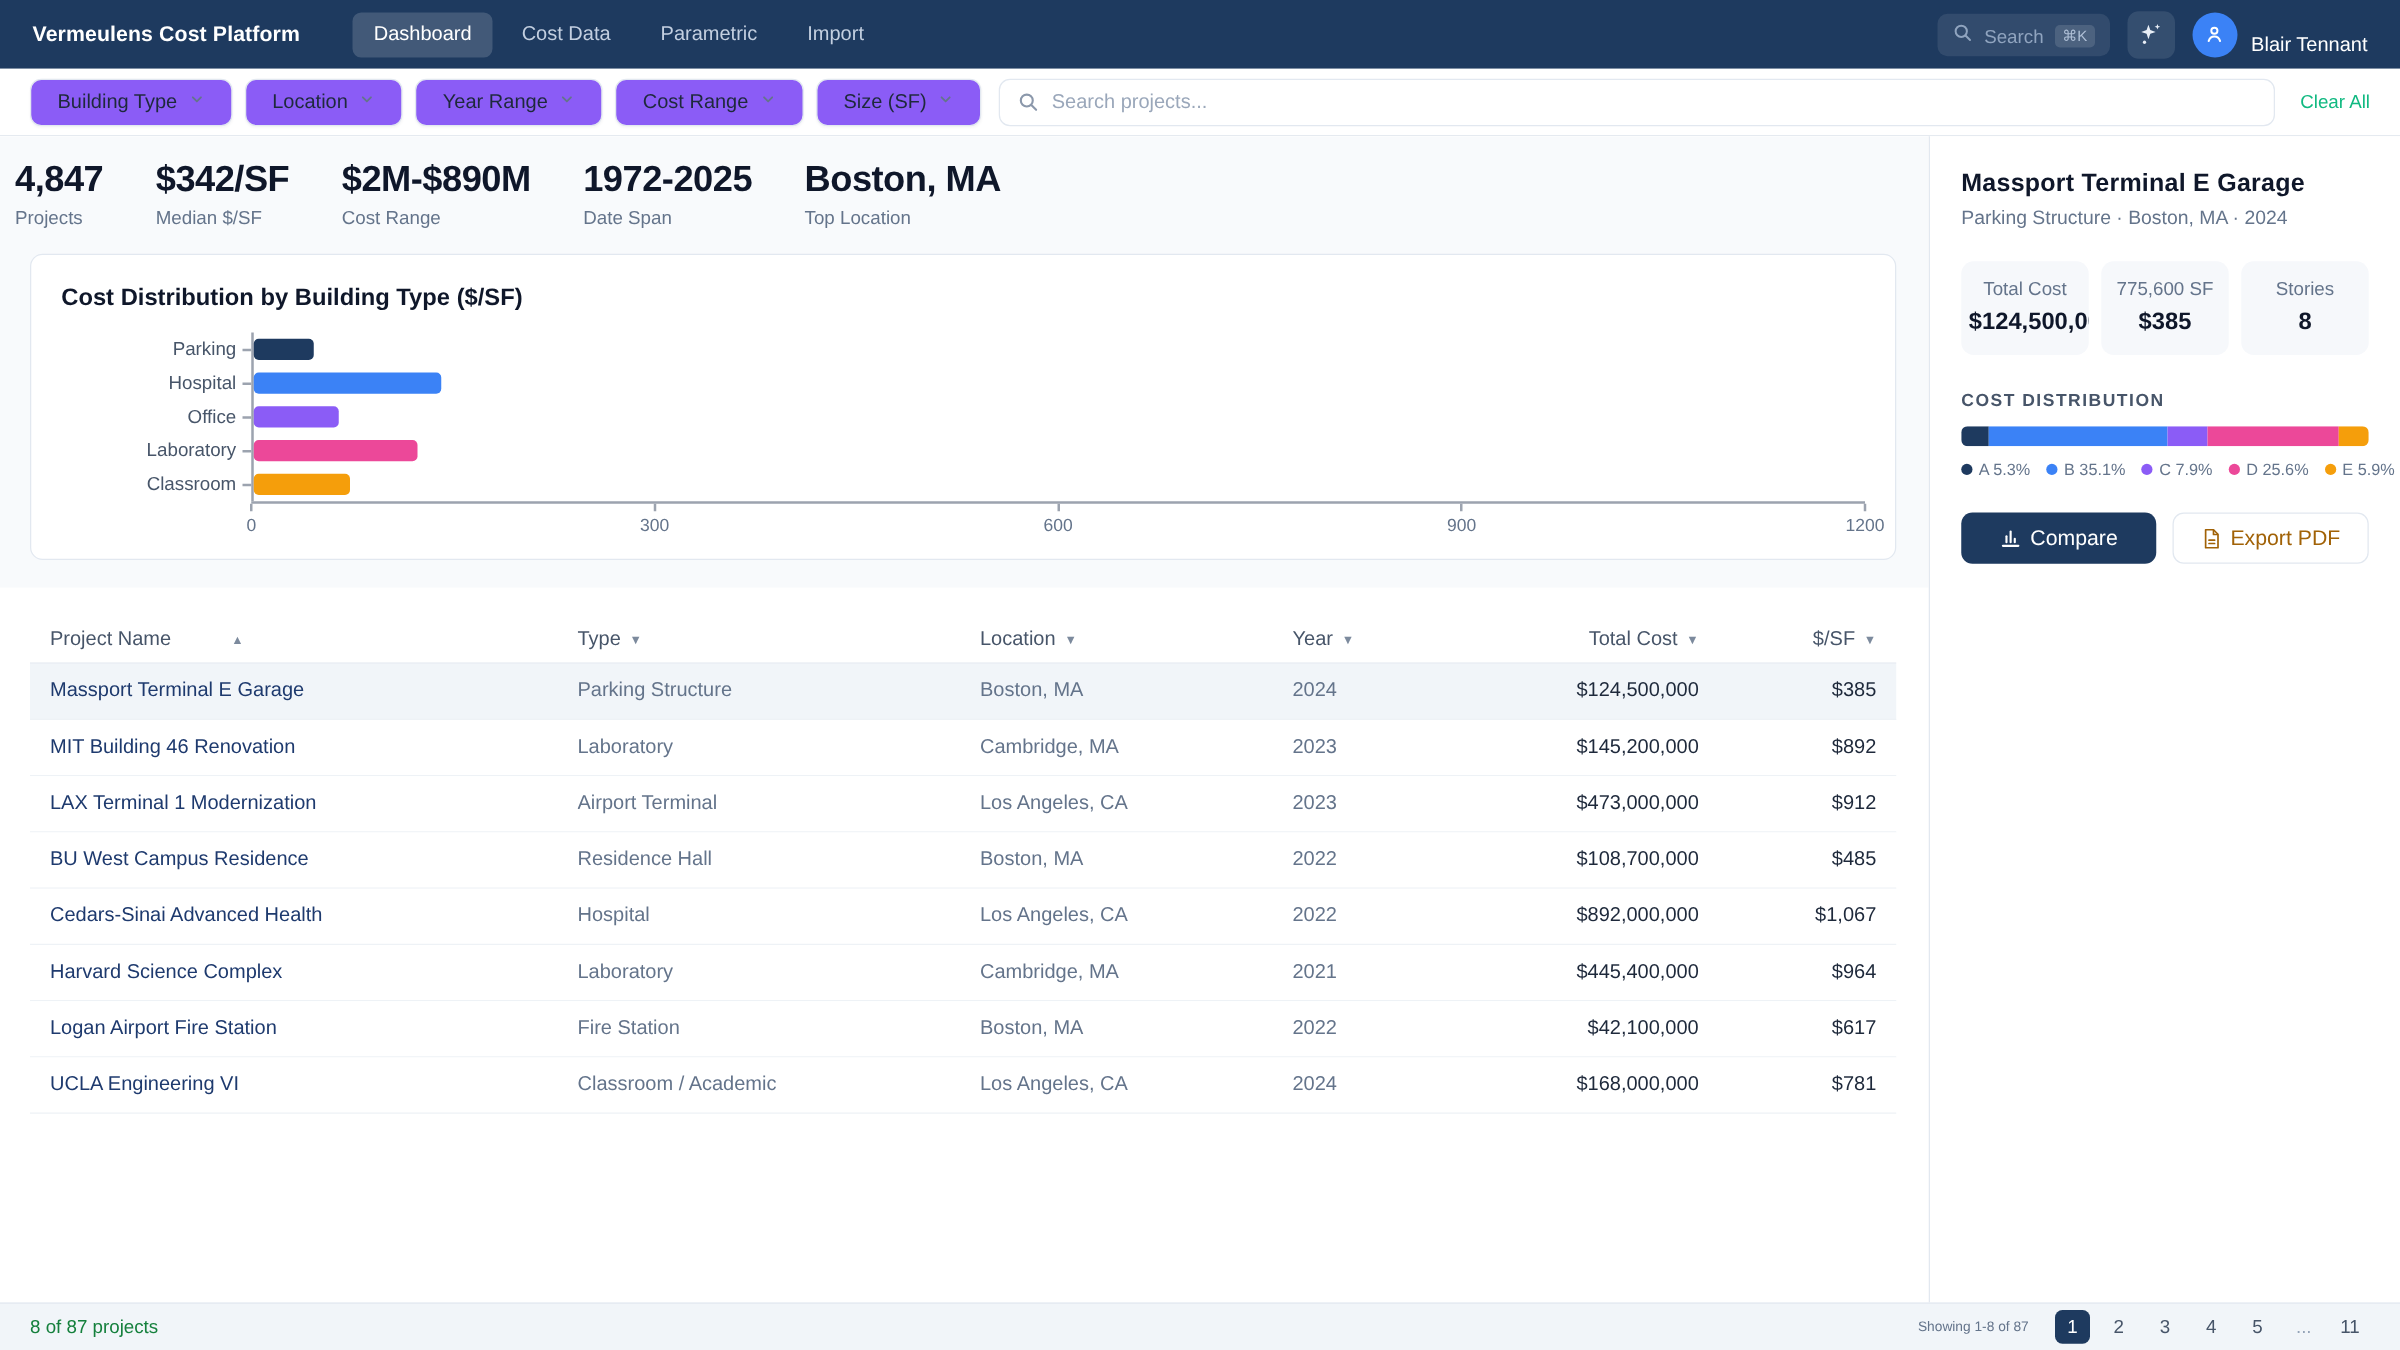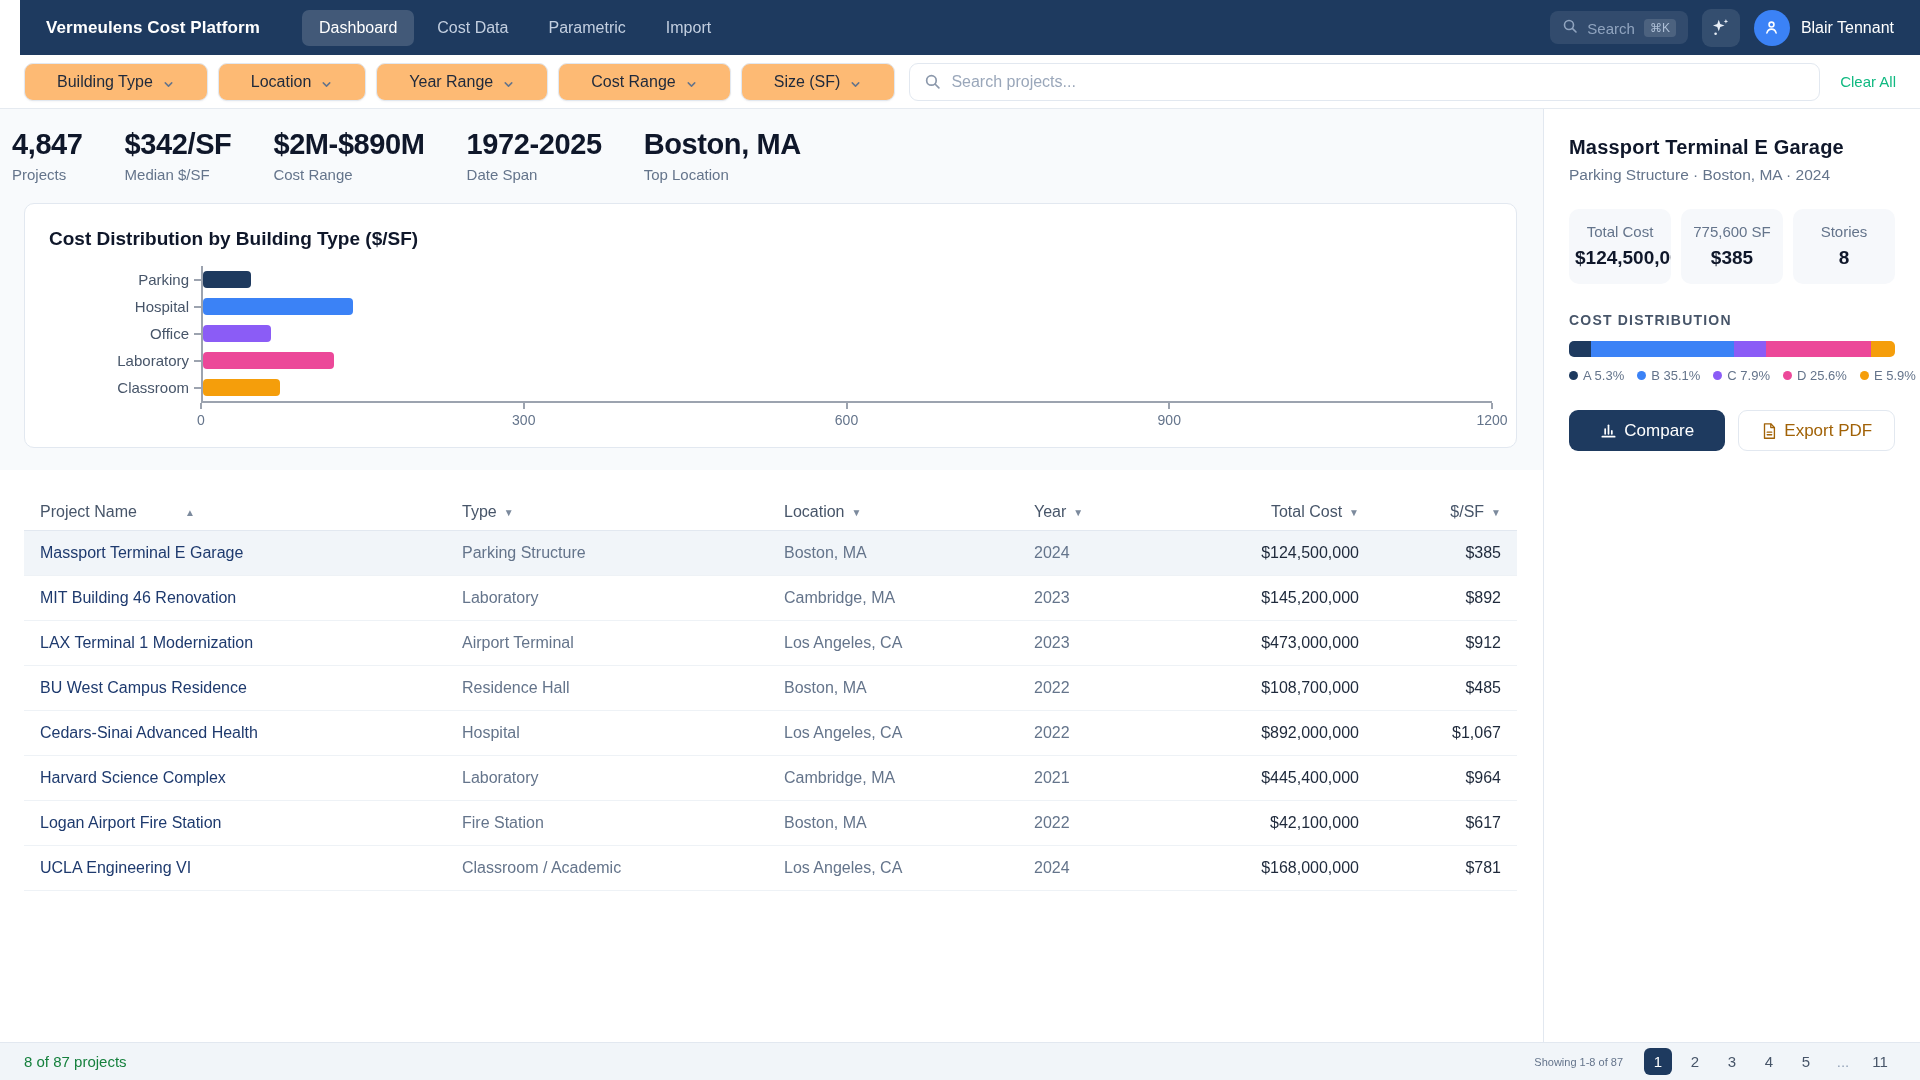--- a/index.html
+++ b/index.html
@@ -1,36 +1,36 @@
 <!DOCTYPE html>
 <html><head>
 <meta charset="utf-8">
 <style>
   * { box-sizing: border-box; margin: 0; padding: 0; }
   html, body { width: 1920px; height: 1080px; overflow: hidden; }
   body { font-family: "Liberation Sans", "DejaVu Sans", sans-serif; background: #ffffff; color: #0f172a; }
   .app { width: 1920px; height: 1080px; display: flex; flex-direction: column; }
 
   
-  .topnav { height: 55px; flex: 0 0 55px; background: #1e3a5f; display: flex; align-items: center; padding: 0 26px; margin-left: 20px; }
+  .topnav { height: 55px; flex: 0 0 55px; background: #1e3a5f; display: flex; align-items: center; padding: 0 26px; }
   .brand { color: #ffffff; font-weight: bold; font-size: 17px; letter-spacing: .1px; white-space: nowrap; }
   .nav-tabs { display: flex; gap: 6px; margin-left: 42px; }
   .nav-tab { border: none; background: transparent; color: #c3cfe0; font-size: 16px; font-family: inherit; padding: 9px 17px; border-radius: 7px; cursor: pointer; }
   .nav-tab.active { background: rgba(255,255,255,.16); color: #ffffff; }
   .nav-right { margin-left: auto; display: flex; align-items: center; gap: 14px; }
   .search-pill { display: flex; align-items: flex-end; gap: 9px; background: rgba(255,255,255,.09); border: none; color: #90a4bf; font-size: 15px; font-family: inherit; padding: 7px 12px; border-radius: 8px; cursor: pointer; }
   .kbd { background: rgba(255,255,255,.13); color: #aebfd6; border-radius: 4px; padding: 2px 6px; font-size: 12px; }
   .icon-btn { width: 38px; height: 38px; border: none; border-radius: 9px; background: rgba(255,255,255,.1); color: #e8eef6; display: flex; align-items: center; justify-content: center; cursor: pointer; }
-  .user-chip { display: flex; align-items: center; gap: 11px; cursor: pointer; }
+  .user-chip { display: flex; align-items: flex-end; gap: 11px; cursor: pointer; }
   .avatar { width: 36px; height: 36px; border-radius: 50%; background: #3b82f6; color: #ffffff; display: flex; align-items: center; justify-content: center; }
   .user-name { color: #ffffff; font-size: 16px; }
 
   
   .filter-bar { height: 54px; flex: 0 0 54px; background: #ffffff; border-bottom: 1px solid #e5eaf0; display: flex; align-items: center; padding: 0 24px; gap: 10px; }
-  .dropdown { display: flex; align-items: flex-end; gap: 9px; background: #fdba74; border: 1px solid #e2e8f0; border-radius: 9px; padding: 9px 32px; font-size: 16px; font-family: inherit; color: #1e293b; cursor: pointer; box-shadow: 0 1px 2px rgba(16,24,40,.04); white-space: nowrap; }
+  .dropdown { display: flex; align-items: flex-start; gap: 9px; background: #8b5cf6; border: 1px solid #e2e8f0; border-radius: 9px; padding: 9px 21px; font-size: 16px; font-family: inherit; color: #1e293b; cursor: pointer; box-shadow: 0 1px 2px rgba(16,24,40,.04); white-space: nowrap; }
   .dropdown .chev { color: #64748b; display: flex; }
   .searchbox { flex: 1; display: flex; align-items: center; gap: 10px; border: 1px solid #e2e8f0; border-radius: 9px; padding: 9px 14px; margin-left: 4px; color: #8b98ab; background: #ffffff; }
   .searchbox input { border: none; outline: none; flex: 1; font-size: 16px; font-family: inherit; color: #334155; background: transparent; }
   .searchbox input::placeholder { color: #9aa7ba; }
   .clear-all { border: none; background: transparent; color: #10b981; font-size: 15px; font-family: inherit; margin-left: 10px; cursor: pointer; white-space: nowrap; }
 
   
   .middle { flex: 1; display: flex; min-height: 0; }
   .content { width: 1543px; flex: 0 0 1543px; display: flex; flex-direction: column; background: #ffffff; overflow: hidden; }
   .top-band { background: #f8fafc; padding-bottom: 22px; }

